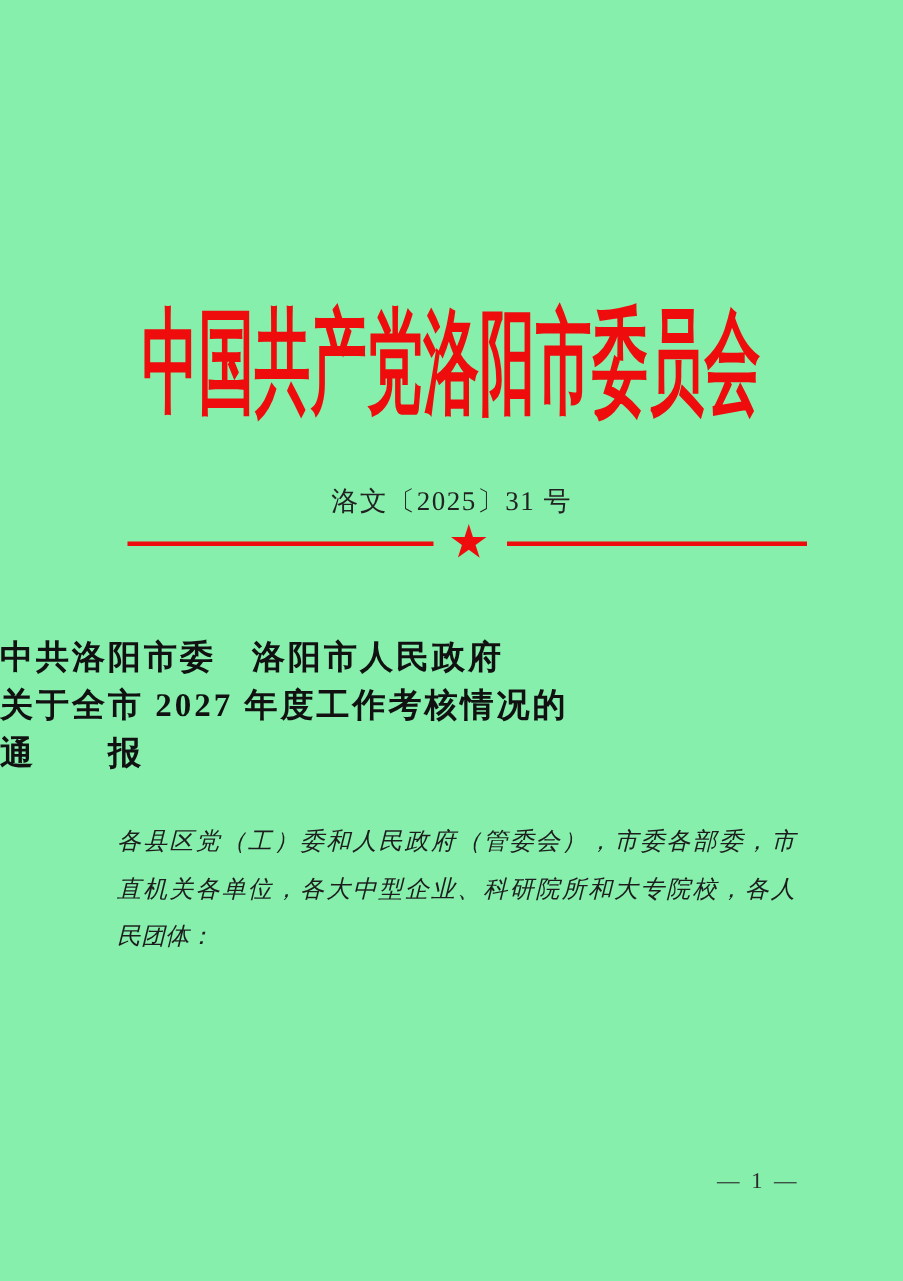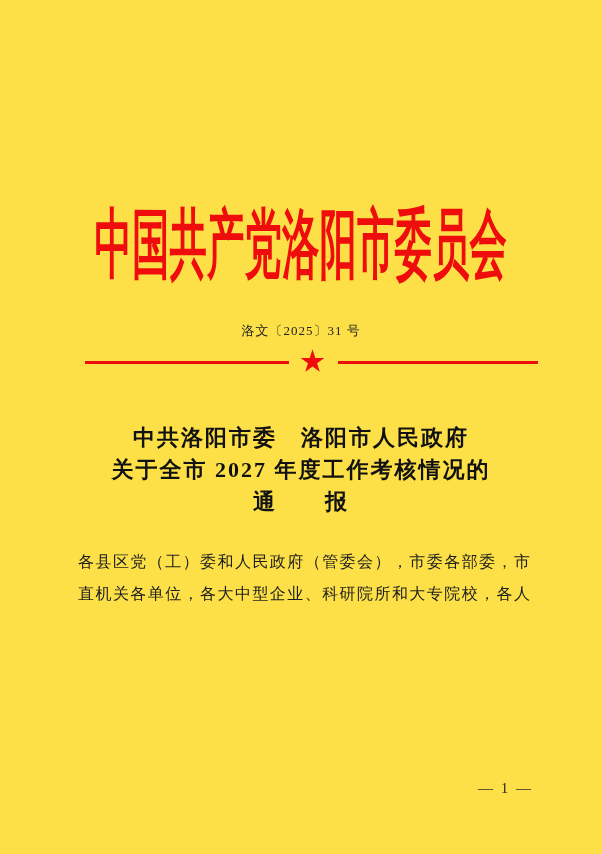--- a/index.html
+++ b/index.html
@@ -2,21 +2,21 @@
 <html lang="zh" style="--red: #ee0c0c; --text: #1d1d1d;"><head>
 <meta charset="utf-8">
 <style>
   :root { --red: #ee0c0c; --text: #1d1d1d; }
   * { margin: 0; padding: 0; box-sizing: border-box; }
   html, body { background: #ffffff; }
   .page {
     position: relative;
     width: 602px;
     height: 854px;
-    background: #fde047;
+    background: #86efac;
     overflow: hidden;
     font-family: "Liberation Serif", "DejaVu Serif", serif;
   }
   
   .red-title {
     position: absolute;
     top: 206px; left: 0; right: 0;
     text-align: center;
     color: var(--red, #ee0c0c);
     font-weight: bold;
@@ -26,21 +26,21 @@
     transform: scaleY(2.05);
     transform-origin: 50% 0;
     white-space: nowrap;
   }
   
   .doc-no {
     position: absolute;
     top: 322px; left: 0; right: 0;
     text-align: center;
     color: #222222;
-    font-size: 13px;
+    font-size: 18px;
     letter-spacing: 1px;
   }
   
   .sep-line {
     position: absolute;
     top: 361px;
     height: 2.5px;
     background: var(--red, #ee0c0c);
   }
   .sep-left  { left: 85px;  width: 204px; }
@@ -51,37 +51,37 @@
     width: 27px;
     color: var(--red, #ee0c0c);
     font-size: 27px;
     line-height: 27px;
     text-align: center;
   }
   
   .title-block {
     position: absolute;
     top: 422px; left: 0; right: 0;
-    text-align: center;
+    text-align: left;
     color: #111111;
     font-weight: bold;
     font-size: 22px;
     line-height: 32px;
     letter-spacing: 2px;
   }
   
   .body-block {
     position: absolute;
     top: 546px; left: 78px;
     width: 452px;
     color: var(--text, #1d1d1d);
     font-size: 16px;
     line-height: 31.5px;
   }
-  .bline { height: 31.5px; }
+  .bline { height: 31.5px; font-style: italic; }
   .bline.j {
     text-align: justify;
     text-align-last: justify;
   }
   .bline.ind { text-indent: 33px; }
   
   .pageno {
     position: absolute;
     top: 780px; left: 478px;
     color: #2a2a2a;
@@ -105,17 +105,18 @@
 
   <div class="title-block">
     <div>中共洛阳市委　洛阳市人民政府</div>
     <div>关于全市 2027 年度工作考核情况的</div>
     <div>通　　报</div>
   </div>
 
   <div class="body-block">
     <div class="bline j">各县区党（工）委和人民政府（管委会），市委各部委，市</div>
     <div class="bline j">直机关各单位，各大中型企业、科研院所和大专院校，各人</div>
+    <div class="bline">民团体：</div>
   </div>
 
   <div class="pageno">— 1 —</div>
 
 </div>
 
 </body></html>

